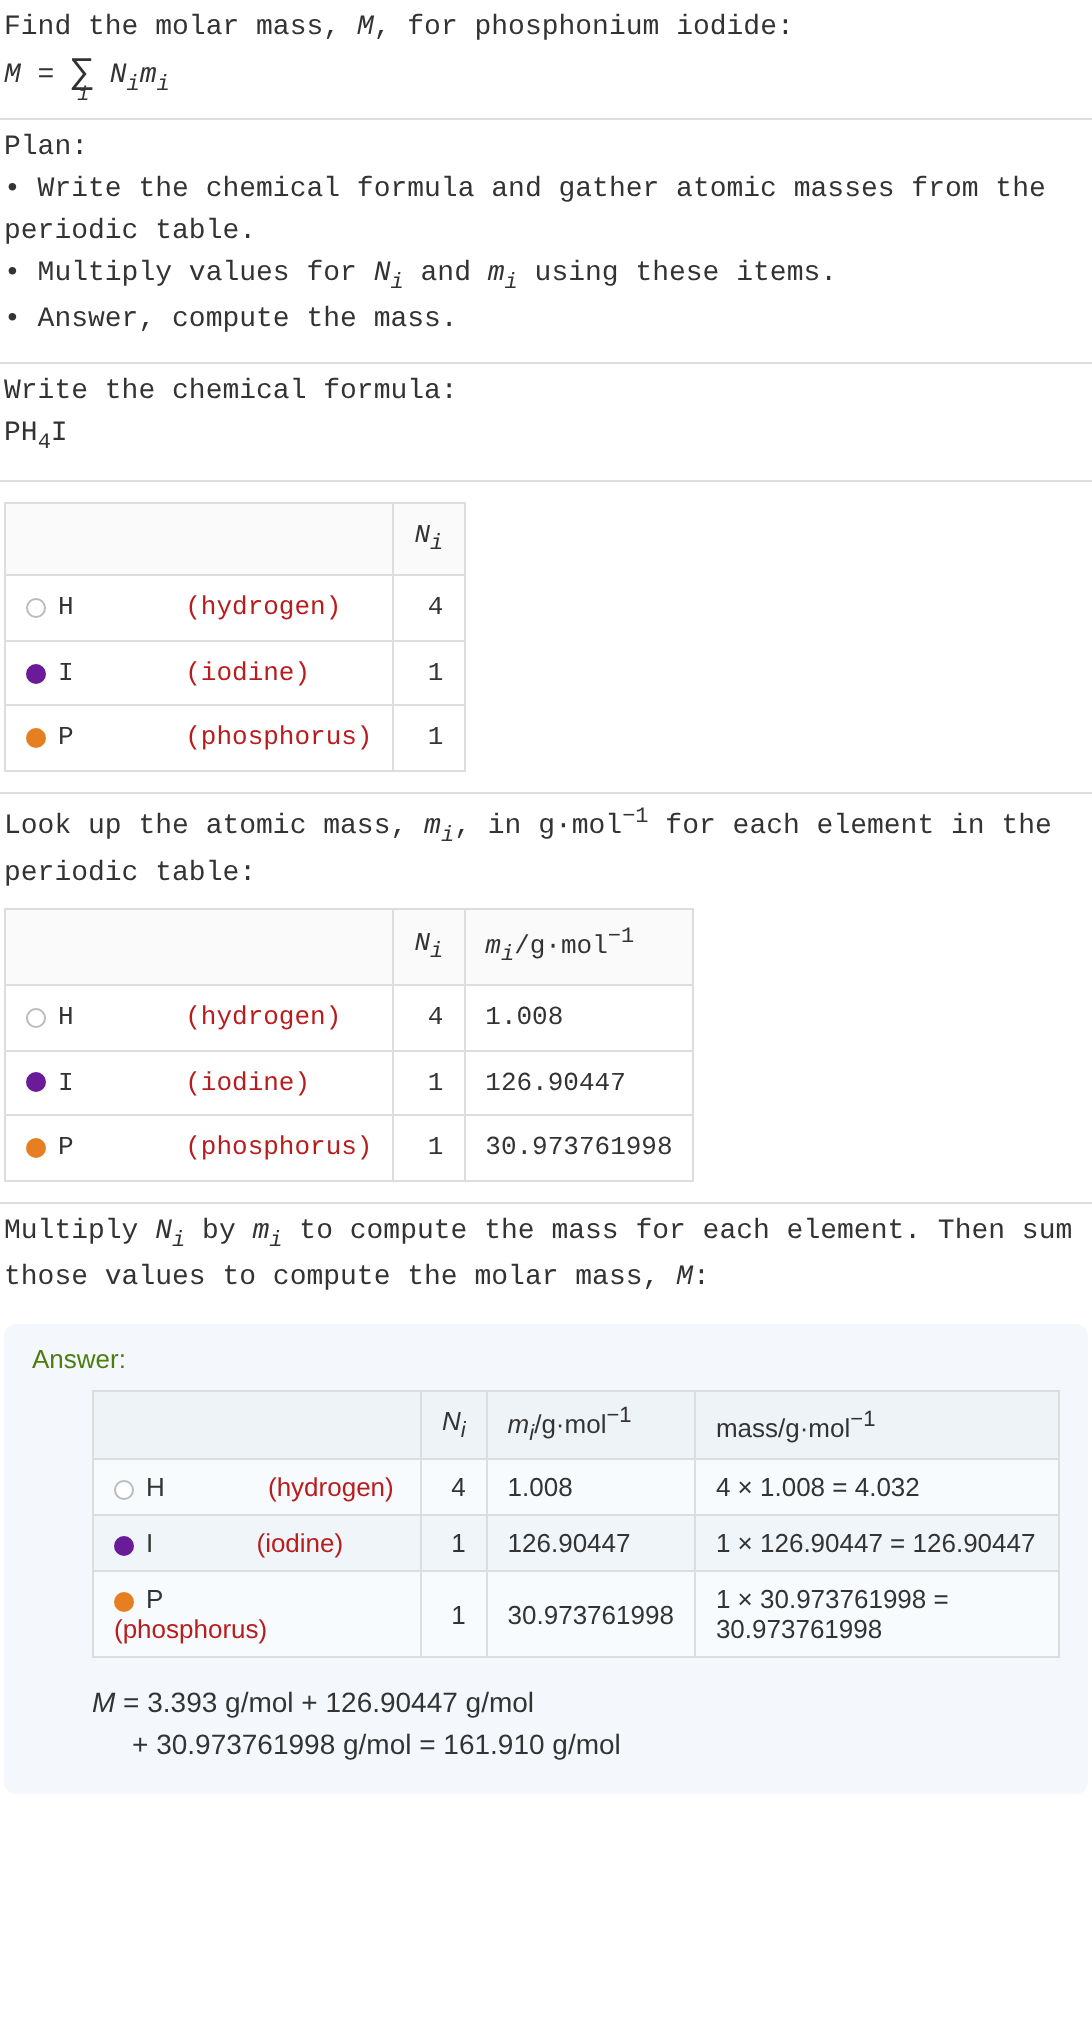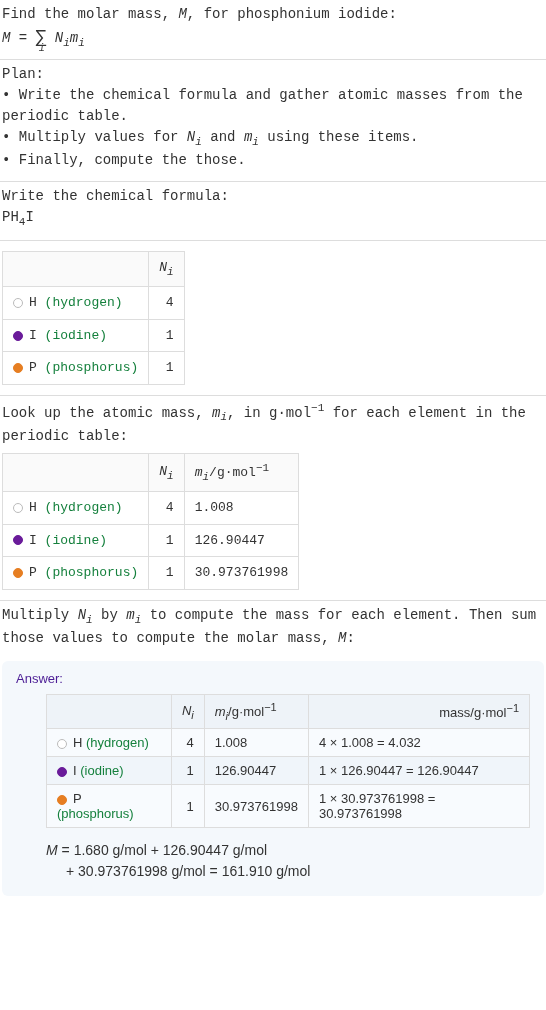--- a/index.html
+++ b/index.html
@@ -44,29 +44,29 @@
   }
   .swatch {
     display: inline-block;
     width: 10px;
     height: 10px;
     border-radius: 50%;
     margin-right: 6px;
     vertical-align: middle;
     border: 1px solid #999;
   }
-  .gray { color: #15803d; }
+  .gray { color: #b91c1c; padding-left: 48px; }
   .answer-box {
     background: #f4f8fc;
     border-radius: 6px;
     padding: 10px 14px 14px 14px;
     margin: 2px 2px 10px 2px;
   }
   .answer-label {
-    color: #4c1d95;
+    color: #4d7c0f;
     font-size: 13px;
     margin-bottom: 8px;
   }
   .answer-inner {
     padding-left: 30px;
   }
   .answer-box table th { background: #eef3f8; }
   .answer-box table tr:nth-child(even) td { background: #f0f5fa; }
   .answer-box table tr:nth-child(odd) td { background: #f8fbfe; }
   .final {
@@ -89,21 +89,21 @@
   </div>
 </div>
 <hr class="sep">
 
 <div class="section line">
   <div>Plan:</div>
   <div>• Write the chemical formula and gather atomic masses from the periodic table.</div>
   <div>
     <span>• Multiply values for </span><span class="ital">N</span><span class="sub">i</span><span> and </span><span class="ital">m</span><span class="sub">i</span><span> using these items.</span>
   </div>
-  <div>• Finally, compute the those.</div>
+  <div>• Answer, compute the mass.</div>
 </div>
 <hr class="sep">
 
 <div class="section line">
   <div>Write the chemical formula:</div>
   <div>
     <span>PH</span><span class="sub" style="font-style:normal;">4</span><span>I</span>
   </div>
 </div>
 <hr class="sep">
@@ -173,21 +173,21 @@
 
 <div class="answer-box">
   <div class="answer-label">Answer:</div>
   <div class="answer-inner">
     <table>
       <tbody>
           <tr>
         <th></th>
         <th><span>N</span><span class="sub">i</span></th>
         <th><span>m</span><span class="sub">i</span><span style="font-style:normal;">/g·mol</span><span class="sup" style="font-style:normal;">−1</span></th>
-        <th style="text-align:right;"><span style="font-style:normal;">mass/g·mol</span><span class="sup" style="font-style:normal;">−1</span></th>
+        <th style="text-align:left;"><span style="font-style:normal;">mass/g·mol</span><span class="sup" style="font-style:normal;">−1</span></th>
       </tr>
       </tbody>
         <tbody id="answer-body">
           <tr>
             <td><span class="swatch" style="background:#ffffff;border-color:#bbb;"></span><span>H</span><span class="gray"> (hydrogen)</span></td>
             <td style="text-align:right;">4</td>
             <td>1.008</td>
             <td>4 × 1.008 = 4.032</td>
           </tr>
           <tr>
@@ -198,17 +198,17 @@
           </tr>
           <tr>
             <td><span class="swatch" style="background:#e67e22;border-color:#e67e22;"></span><span>P</span><span class="gray"> (phosphorus)</span></td>
             <td style="text-align:right;">1</td>
             <td>30.973761998</td>
             <td>1 × 30.973761998 = 30.973761998</td>
           </tr>
         </tbody>
     </table>
     <div class="final">
-      <span>M</span><span style="font-style:normal;"> = 1.680 g/mol + 126.90447 g/mol</span><br>
+      <span>M</span><span style="font-style:normal;"> = 3.393 g/mol + 126.90447 g/mol</span><br>
       <span style="font-style:normal; padding-left:20px; display:inline-block;">+ 30.973761998 g/mol = 161.910 g/mol</span>
     </div>
   </div>
 </div>
 
 </body></html>

